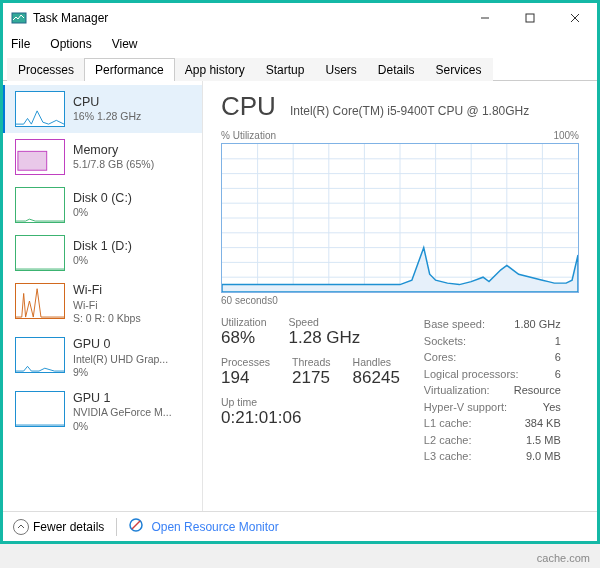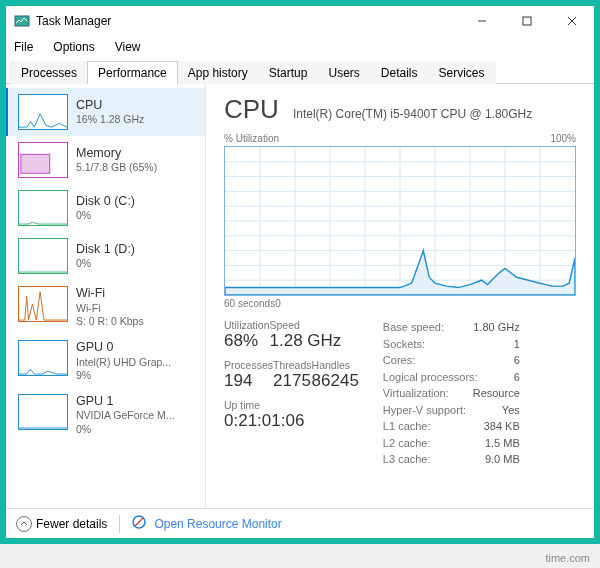--- a/index.html
+++ b/index.html
@@ -1,17 +1,17 @@
 <!DOCTYPE html>
 <html><head>
 <meta charset="utf-8">
 <style>
   * { box-sizing: border-box; margin: 0; padding: 0; font-family: "Segoe UI", Arial, sans-serif; }
   body { background: #f0f0f0; width: 600px; height: 568px; overflow: hidden; }
-  .window { background: #fff; border: 6px solid #14b8a6; width: 600px; height: 544px; display: flex; flex-direction: column; }
+  .window { background: #fff; border: 3px solid #14b8a6; width: 600px; height: 544px; display: flex; flex-direction: column; }
 
   
   .titlebar { height: 30px; display: flex; align-items: center; padding-left: 8px; background: #fff; }
   .titlebar .icon { width: 16px; height: 16px; margin-right: 6px; }
   .titlebar .title { font-size: 12px; flex: 1; }
   .winbtns { display: flex; }
   .winbtn { width: 45px; height: 30px; display: flex; align-items: center; justify-content: center; font-size: 11px; color: #333; }
 
   
   .menubar { height: 22px; display: flex; align-items: center; font-size: 12px; gap: 4px; }
@@ -39,21 +39,21 @@
   .dhead { display: flex; align-items: baseline; gap: 14px; margin-bottom: 8px; }
   .dhead h1 { font-size: 26px; font-weight: 400; color: #444; }
   .dhead .chip { font-size: 12px; color: #555; }
   .chartlabels { display: flex; justify-content: space-between; font-size: 10px; color: #777; margin-bottom: 2px; }
   .chart { width: 100%; height: 150px; border: 1px solid #7fb2e5; background: #fff; position: relative; }
   .chart svg { width: 100%; height: 100%; display: block; }
   .chartbottom { display: flex; font-size: 10px; color: #777; margin-top: 2px; margin-bottom: 10px; }
 
   .stats { display: flex; gap: 24px; }
   .stats-left { display: flex; flex-direction: column; gap: 8px; }
-  .stat-row { display: flex; }
+  .stat-row { display: flex; gap: 22px; }
   .stat { display: flex; flex-direction: column; }
   .stat .lbl { font-size: 10.5px; color: #777; }
   .stat .val { font-size: 17px; color: #333; }
   .stats-right { font-size: 11px; color: #555; }
   .stats-right .kv { display: flex; justify-content: space-between; gap: 24px; line-height: 1.5; }
   .stats-right .k { color: #777; }
 
   
   .footer { height: 30px; border-top: 1px solid #ddd; display: flex; align-items: center; padding: 0 10px; font-size: 12px; gap: 4px; }
   .footer .sep { width: 1px; height: 18px; background: #ccc; margin: 0 8px; }
@@ -329,13 +329,13 @@
     <span>
       <svg width="14" height="14">
           <circle cx="7" cy="7" r="6" fill="none" stroke="#1e7fd6" stroke-width="1.5"></circle>
           <line x1="3" y1="11" x2="11" y2="3" stroke="#d04040" stroke-width="1.5"></line>
         </svg>
     </span>
     <span class="link">Open Resource Monitor</span>
   </div>
 
 </div>
-<div style="position:absolute;right:10px;bottom:4px;font-size:11px;color:#888;">time.com</div>
+<div style="position:absolute;right:10px;bottom:4px;font-size:11px;color:#888;">cache.com</div>
 
 </body></html>

